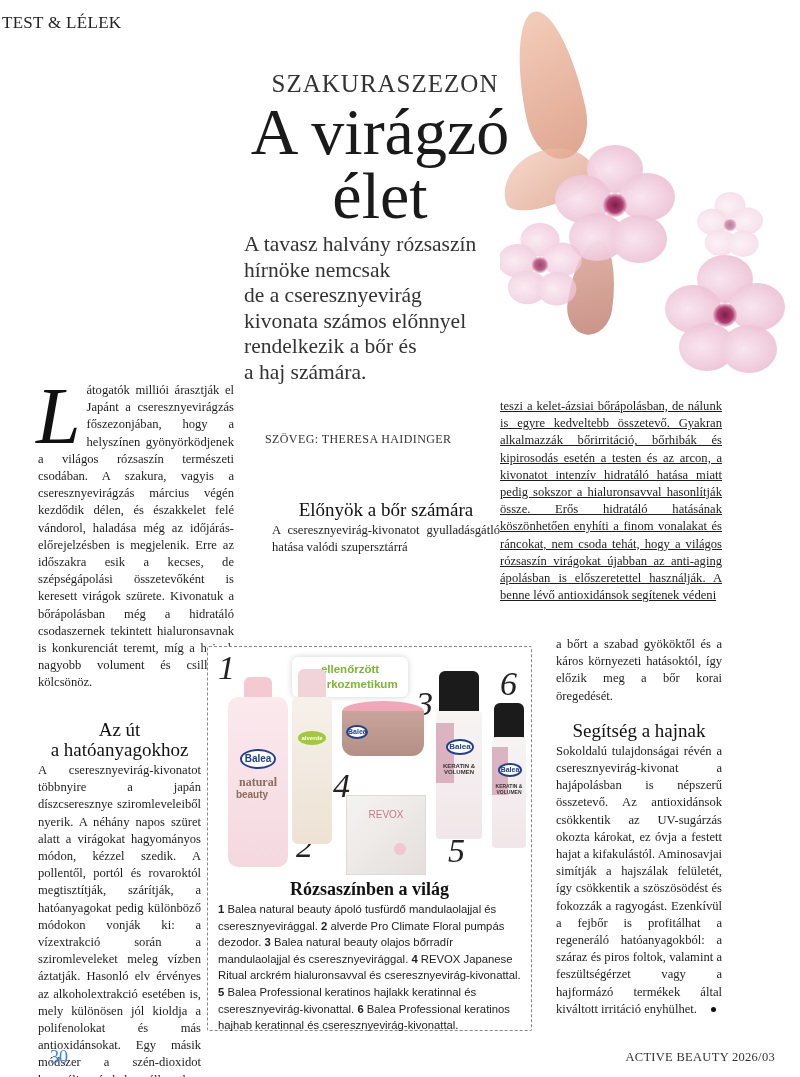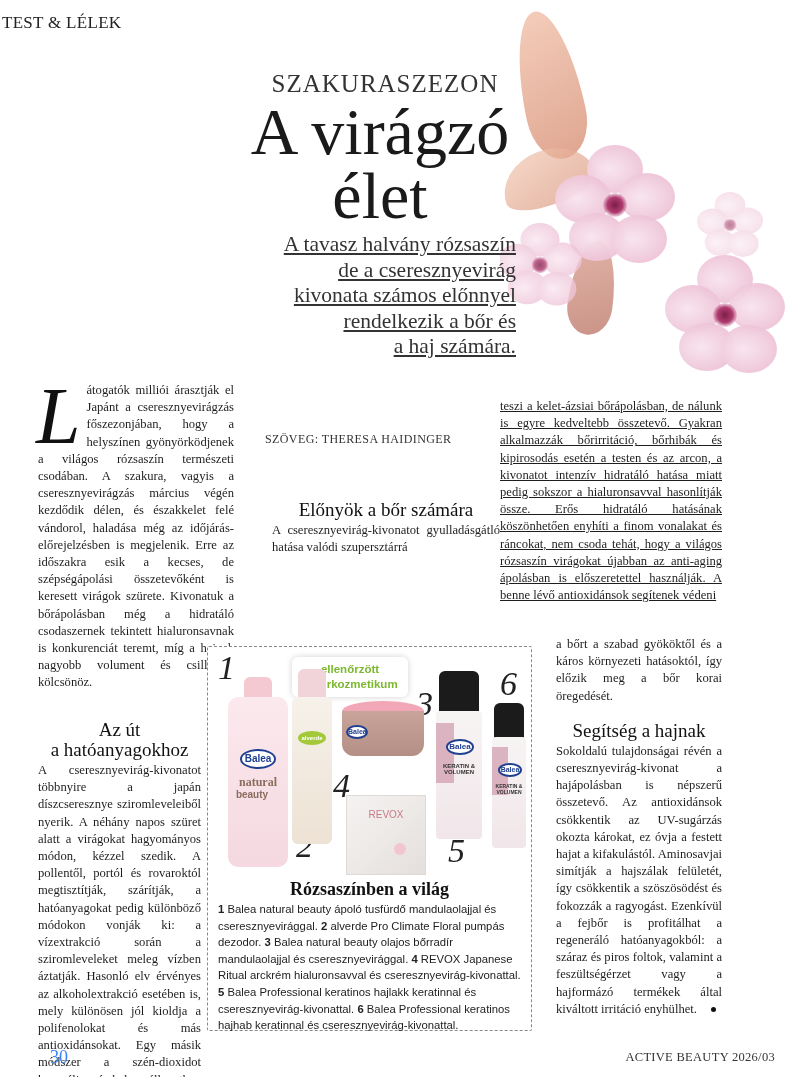--- a/index.html
+++ b/index.html
@@ -12,21 +12,21 @@
   .flower-art { position: absolute; left: 500px; top: 0; width: 300px; height: 400px; overflow: hidden; }
   .leaf { position: absolute; border-radius: 50% 50% 50% 50% / 70% 70% 30% 30%; background: linear-gradient(160deg, #f2c6b0, #d9957c); opacity: 0.85; }
   .blossom { position: absolute; width: 120px; height: 120px; }
   .blossom .p { position: absolute; width: 56px; height: 48px; border-radius: 50%; background: radial-gradient(ellipse at 40% 50%, #f8e4ee, #eec5d8 70%, #e9bfd2); opacity: 0.95; }
   .blossom .c { position: absolute; left: 48px; top: 48px; width: 24px; height: 24px; border-radius: 50%; background: radial-gradient(circle, #7a1f47 0%, #b03b70 45%, rgba(230,170,200,0) 75%); }
 
   .kicker { position: absolute; left: 240px; top: 70px; width: 290px; text-align: center; font-size: 25px; letter-spacing: 1px; color: #333; font-weight: normal; }
   .title { position: absolute; left: 220px; top: 100px; width: 320px; text-align: center; font-size: 66px; line-height: 64px; color: #1a1a1a; font-weight: normal; }
 
   .lead { position: absolute; left: 222px; top: 232px; width: 294px; text-align: right; font-size: 21.5px; line-height: 25.5px; color: #333; }
-  .lead-wrap { text-align: right; text-decoration: underline; }
+  .lead-wrap { text-align: left; }
   .byline { position: absolute; left: 265px; top: 432px; font-size: 12px; letter-spacing: 0.4px; color: #333; }
 
   .col { position: absolute; font-size: 12.6px; line-height: 17.2px; text-align: justify; color: #1e1e1e; hyphens: manual; }
   .col p { margin: 0; }
   .dropcap { float: left; font-size: 80px; line-height: 60px; font-style: italic; margin: 4px 6px 0 -2px; font-family: "Liberation Serif", serif; color: #111; }
   .subhead { font-size: 19px; line-height: 20px; text-align: center; margin: 10px 0 2px; font-weight: normal; color: #111; }
 
   .col1 { left: 38px; top: 382px; width: 196px; }
   .col1-b { left: 38px; top: 710px; width: 163px; }
   .col2 { left: 272px; top: 486px; width: 228px; }
@@ -95,20 +95,21 @@
 
 <div class="kicker">SZAKURASZEZON</div>
 <h1 class="title">
   <span>A virágzó</span><br>
   <span>élet</span>
 </h1>
 
 <div class="lead">
   <div class="lead-wrap" style="padding-left:22px;">
     <div>A tavasz halvány rózsaszín</div>
+    <div>hírnöke nemcsak</div>
     <div>de a cseresznyevirág</div>
     <div>kivonata számos előnnyel</div>
     <div>rendelkezik a bőr és</div>
     <div>a haj számára.</div>
   </div>
 </div>
 <div class="byline">SZÖVEG: THERESA HAIDINGER</div>
 
 <div class="col col1">
   <span class="dropcap">L</span>

